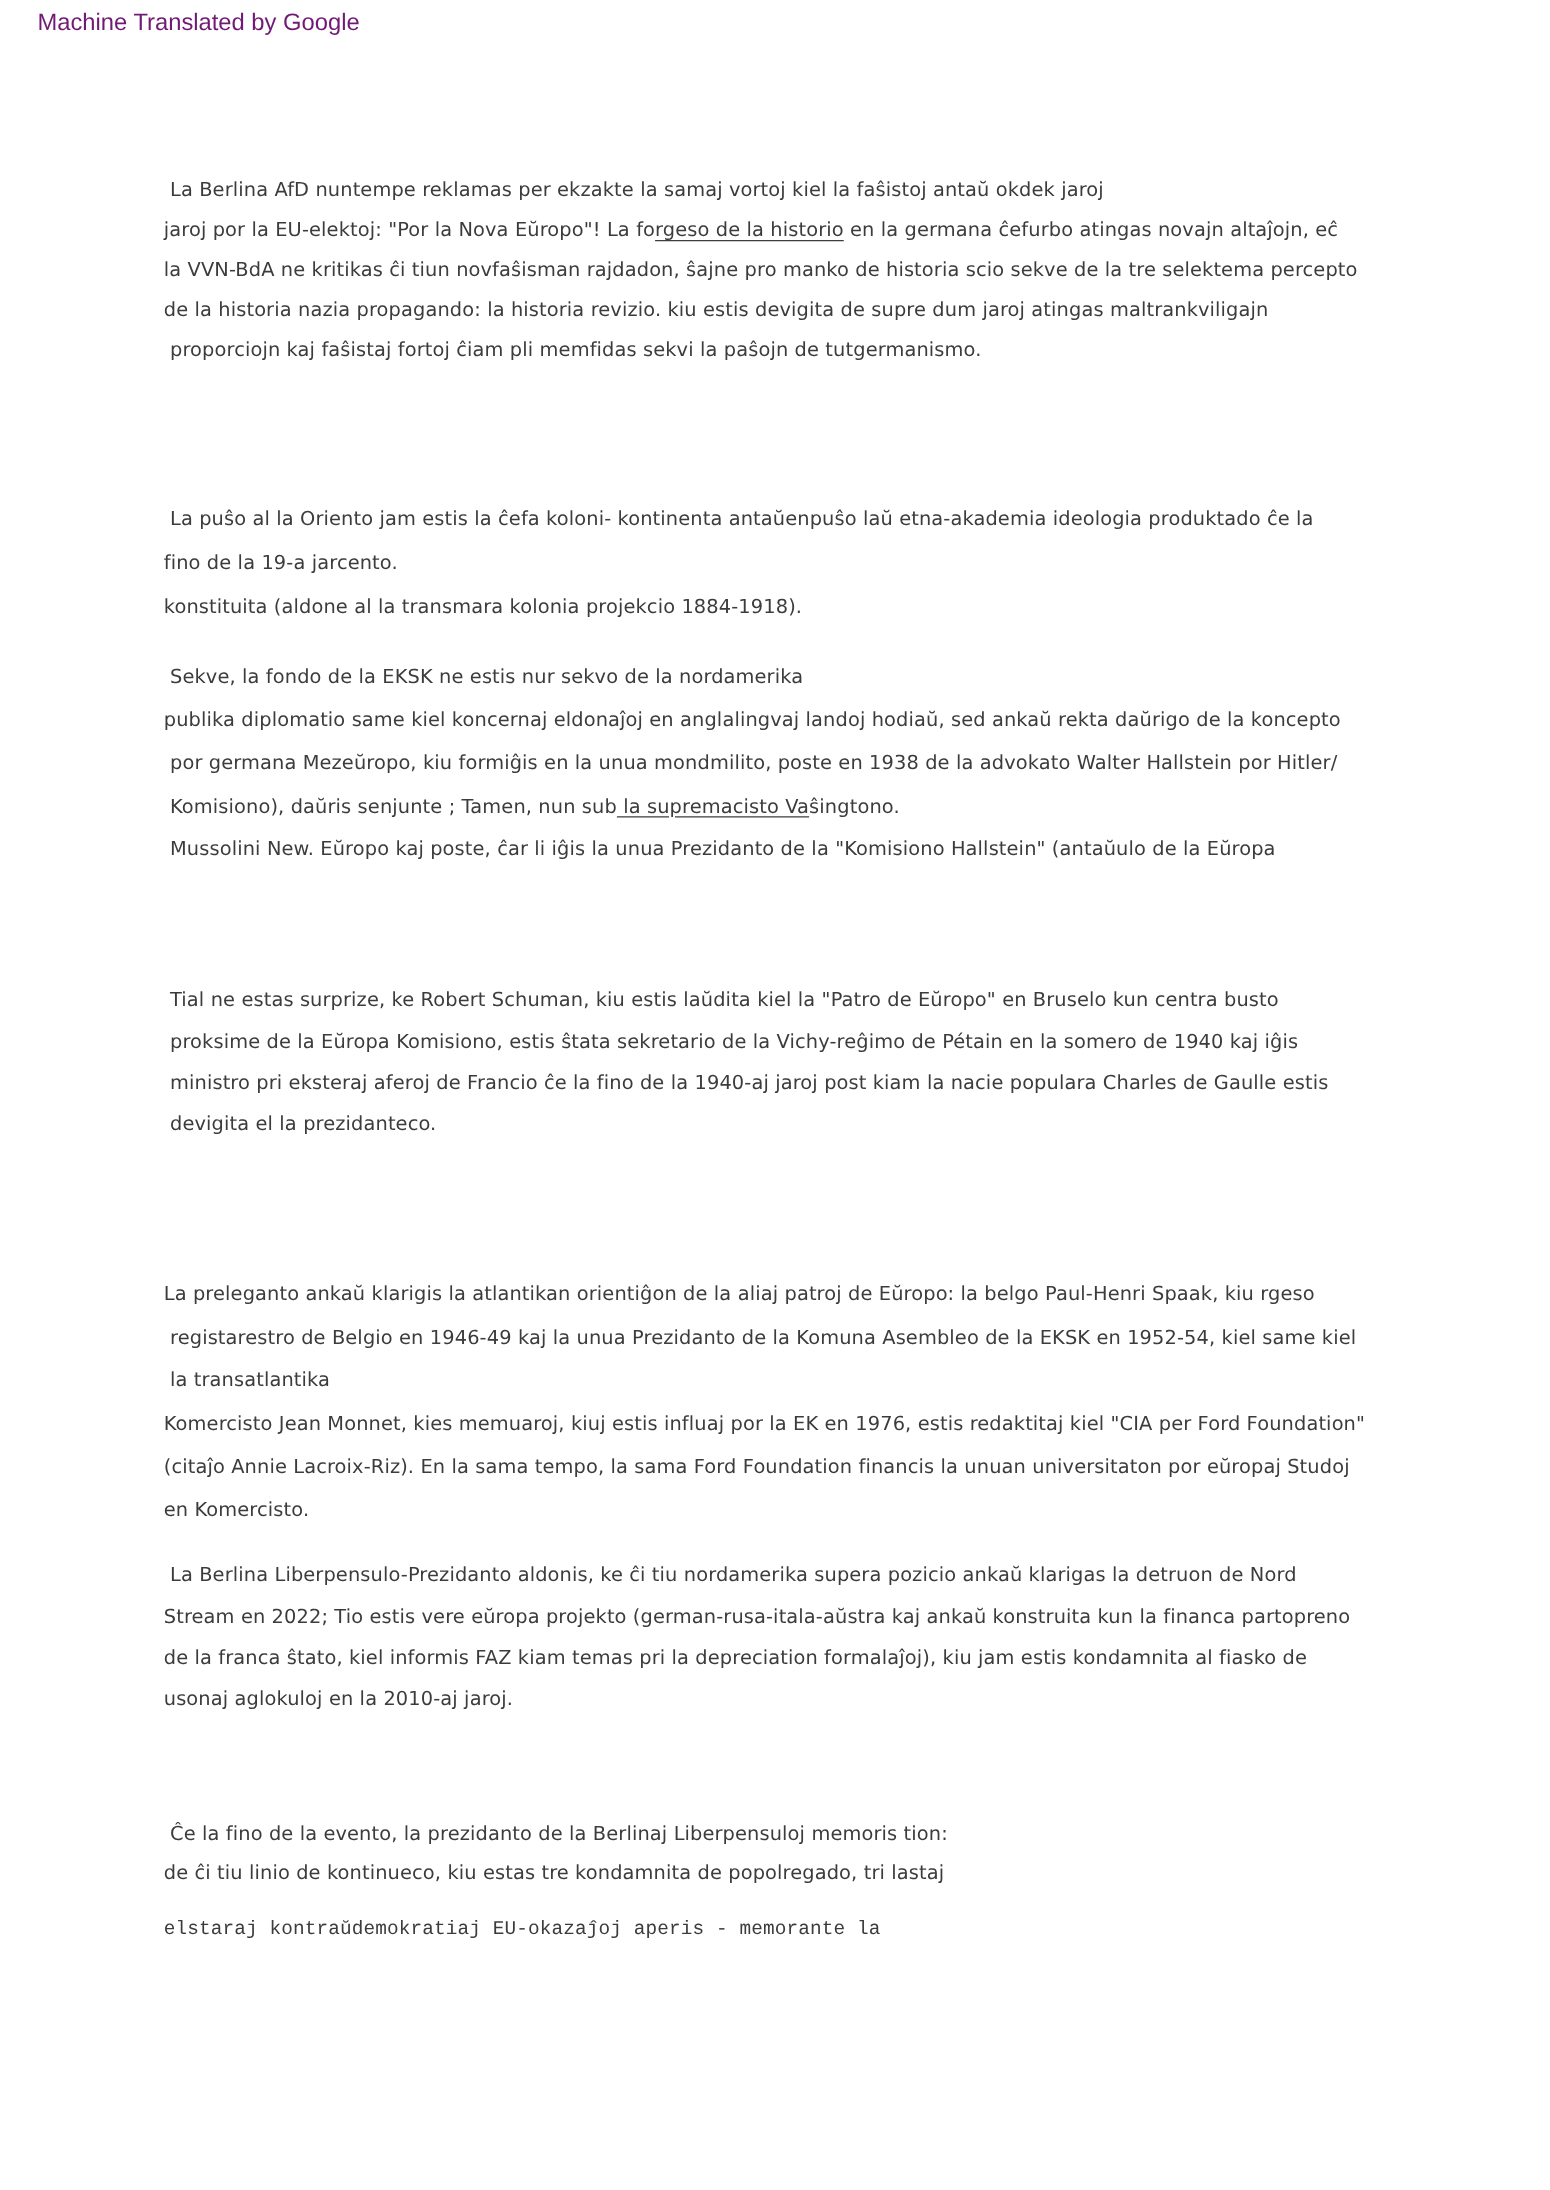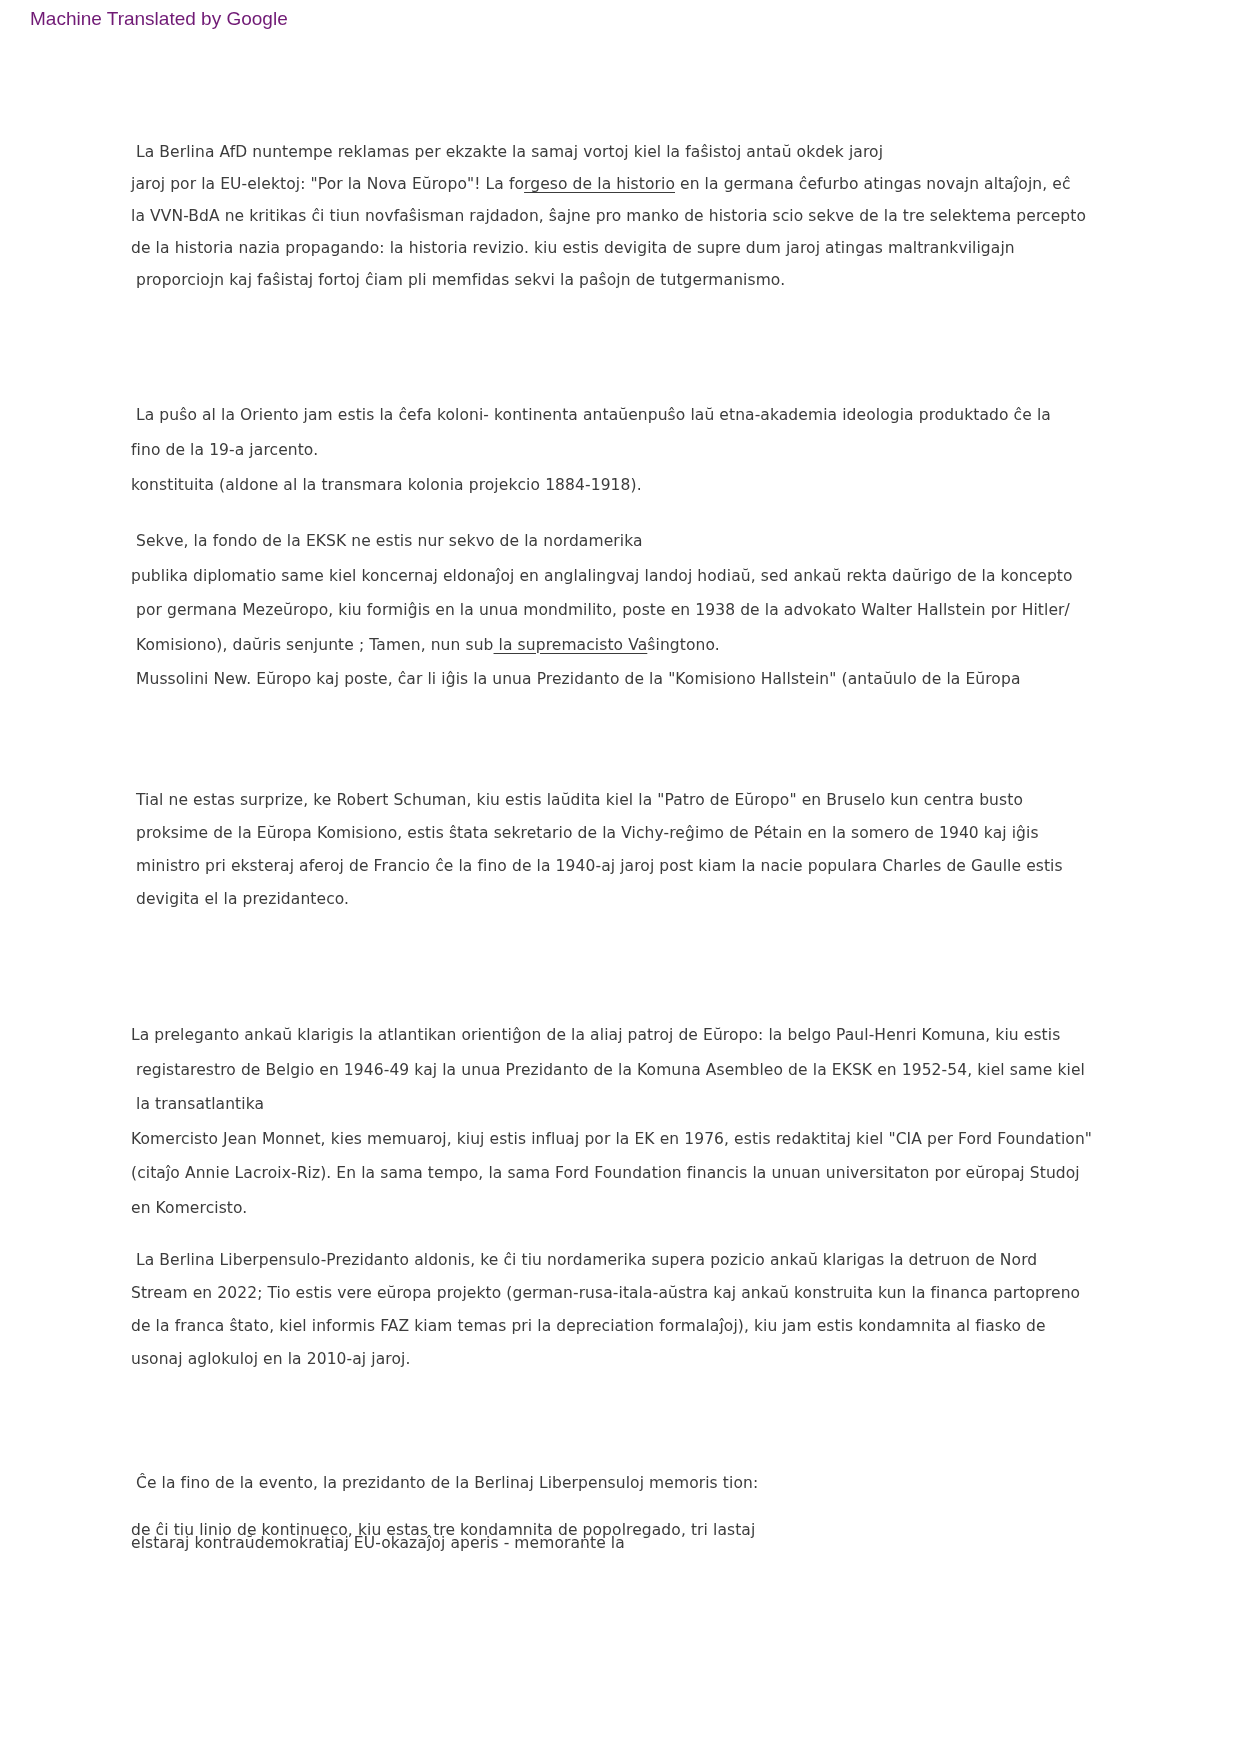--- a/index.html
+++ b/index.html
@@ -27,22 +27,22 @@
     font-size:15.5px;
     letter-spacing:0.1px;
   }
   .line { white-space:nowrap; }
   .p1 { top:136px; }  .p1 .line { line-height:32px; height:32px; }
   .p2 { top:398px; }  .p2 .line { line-height:35px; height:35px; }
   .p3 { top:524px; }  .p3 .line { line-height:34.5px; height:34.5px; }
   .p4 { top:784px; }  .p4 .line { line-height:33px; height:33px; }
   .p5 { top:1018px; } .p5 .line { line-height:34.5px; height:34.5px; }
   .p6 { top:1244px; } .p6 .line { line-height:33px; height:33px; }
-  .p7a { top:1452px; } .p7a .line { line-height:31px; height:31px;margin-top:16px; }
-  .p7b { top:1528px; } .p7b .line { line-height:31px; height:31px; }
+  .p7a { top:1452px; } .p7a .line { line-height:31px; height:31px; }
+  .p7b { top:1528px; } .p7b .line { line-height:31px; height:31px;font-family:Liberation Mono, monospace; }
   .indent { padding-left:5px; }
   .u { text-decoration:underline; text-underline-offset:3px; }
 </style>
 </head>
 <body>
 
 <div class="page">
 
   <div class="mt-header">Machine Translated by Google</div>
 
@@ -69,21 +69,21 @@
   </div>
 
   <div class="para p4">
     <div class="line indent">Tial ne estas surprize, ke Robert Schuman, kiu estis laŭdita kiel la "Patro de Eŭropo" en Bruselo kun centra busto</div>
     <div class="line indent">proksime de la Eŭropa Komisiono, estis ŝtata sekretario de la Vichy-reĝimo de Pétain en la somero de 1940 kaj iĝis</div>
     <div class="line indent">ministro pri eksteraj aferoj de Francio ĉe la fino de la 1940-aj jaroj post kiam la nacie populara Charles de Gaulle estis</div>
     <div class="line indent">devigita el la prezidanteco.</div>
   </div>
 
   <div class="para p5">
-    <div class="line">La preleganto ankaŭ klarigis la atlantikan orientiĝon de la aliaj patroj de Eŭropo: la belgo Paul-Henri Komuna, kiu estis</div>
+    <div class="line">La preleganto ankaŭ klarigis la atlantikan orientiĝon de la aliaj patroj de Eŭropo: la belgo Paul-Henri Spaak, kiu rgeso</div>
     <div class="line indent">registarestro de Belgio en 1946-49 kaj la unua Prezidanto de la Komuna Asembleo de la EKSK en 1952-54, kiel same kiel</div>
     <div class="line indent">la transatlantika</div>
     <div class="line">Komercisto Jean Monnet, kies memuaroj, kiuj estis influaj por la EK en 1976, estis redaktitaj kiel "CIA per Ford Foundation"</div>
     <div class="line">(citaĵo Annie Lacroix-Riz). En la sama tempo, la sama Ford Foundation financis la unuan universitaton por eŭropaj Studoj</div>
     <div class="line">en Komercisto.</div>
   </div>
 
   <div class="para p6">
     <div class="line indent">La Berlina Liberpensulo-Prezidanto aldonis, ke ĉi tiu nordamerika supera pozicio ankaŭ klarigas la detruon de Nord</div>
     <div class="line">Stream en 2022; Tio estis vere eŭropa projekto (german-rusa-itala-aŭstra kaj ankaŭ konstruita kun la financa partopreno</div>

